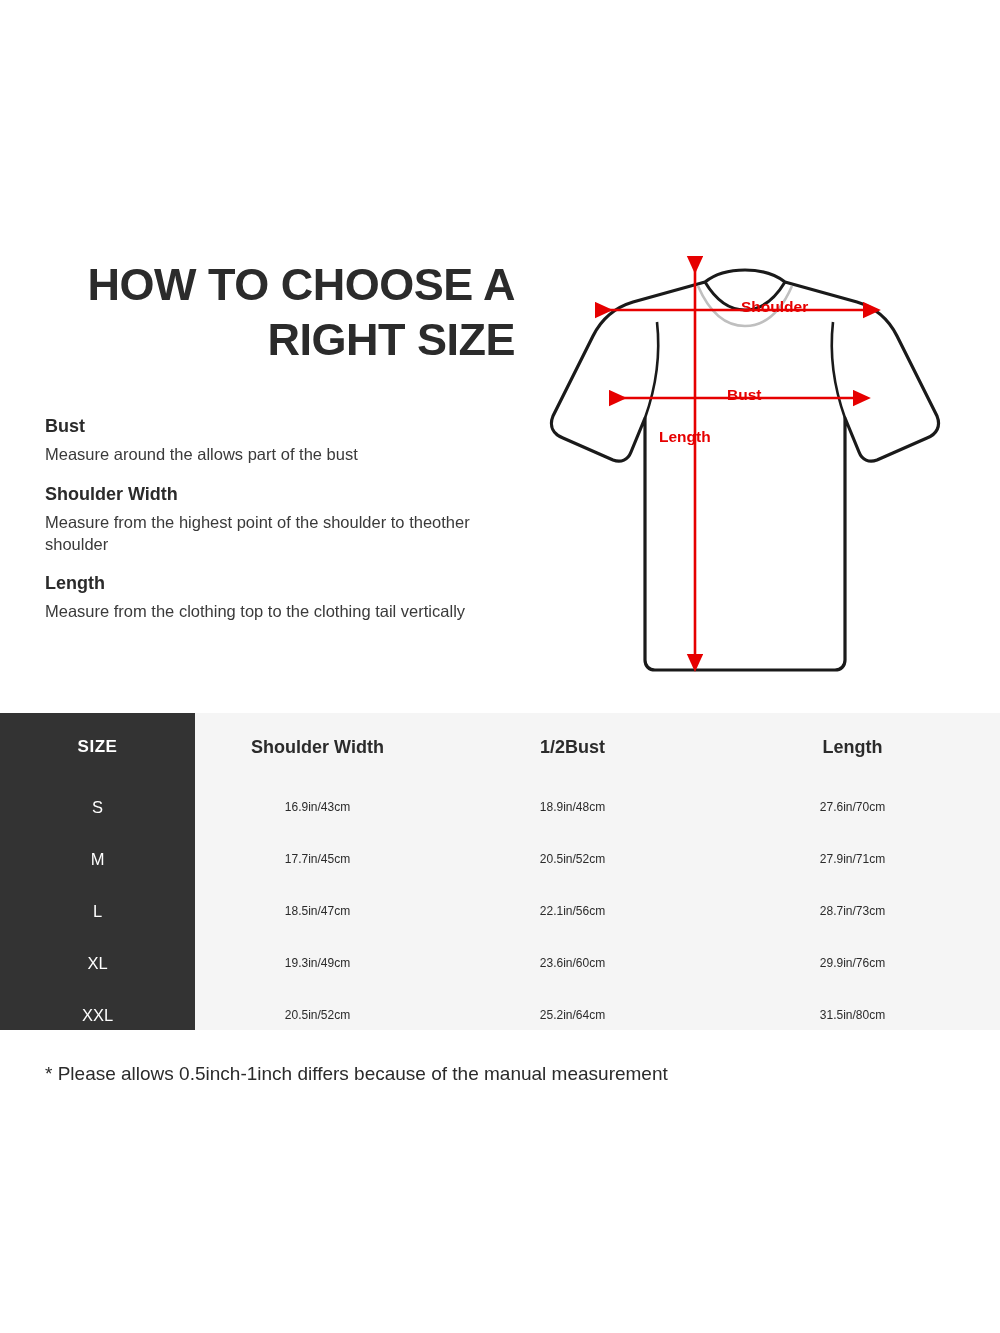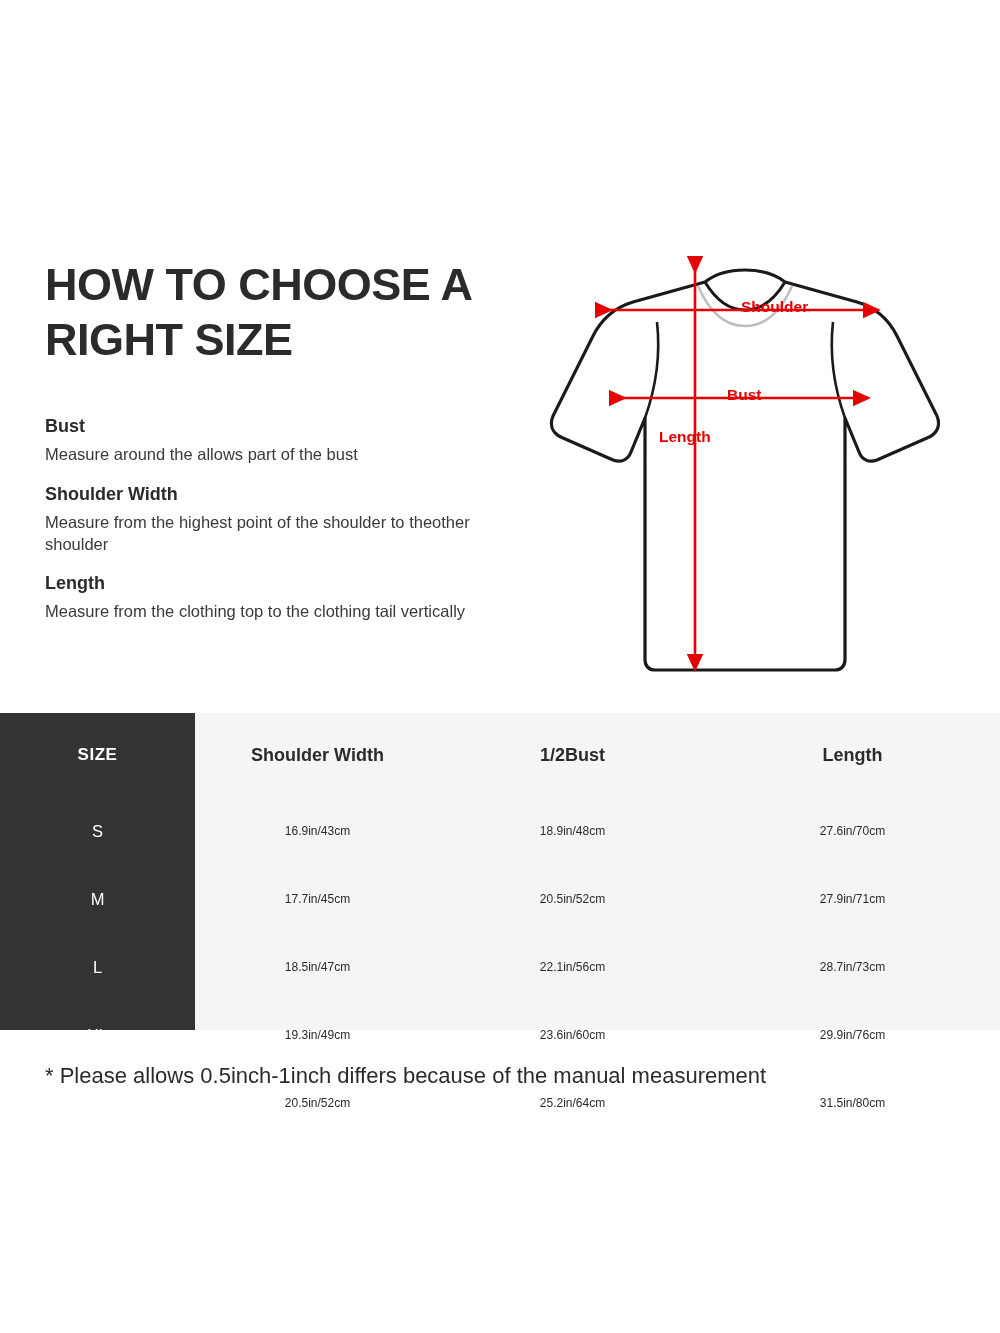--- a/index.html
+++ b/index.html
@@ -34,20 +34,21 @@
   .headline {
     position: absolute;
     left: 45px;
     top: 258px;
     width: 470px;
     font-size: 45px;
     font-weight: bold;
     line-height: 1.22;
     letter-spacing: -0.5px;
     color: #2b2b2b;
+    text-align: right;
   }
 
   .desc-block {
     position: absolute;
     left: 45px;
     width: 430px;
   }
   .desc-block.b1 { top: 416px; }
   .desc-block.b2 { top: 484px; }
   .desc-block.b3 { top: 573px; }
@@ -112,21 +113,21 @@
     left: 0;
     top: 0;
     width: 1000px;
     border-collapse: collapse;
     table-layout: fixed;
   }
   table.size-table th,
   table.size-table td {
     text-align: center;
     font-weight: normal;
-    padding: 14px;
+    padding: 6px;
     height: 40px;
     vertical-align: middle;
   }
   table.size-table thead th {
     height: 56px;
     font-size: 18px;
     font-weight: bold;
     color: #2b2b2b;
   }
   table.size-table thead th.size-head {
@@ -145,21 +146,21 @@
   col.c-size  { width: 195px; }
   col.c-sh    { width: 245px; }
   col.c-bust  { width: 265px; }
   col.c-len   { width: 295px; }
 
   
   .footnote {
     position: absolute;
     left: 45px;
     top: 1063px;
-    font-size: 22px;
+    font-size: 19px;
     color: #2b2b2b;
   }
 </style>
 </head>
 <body>
 
 <div class="page">
 
   <div class="top-section">
 

